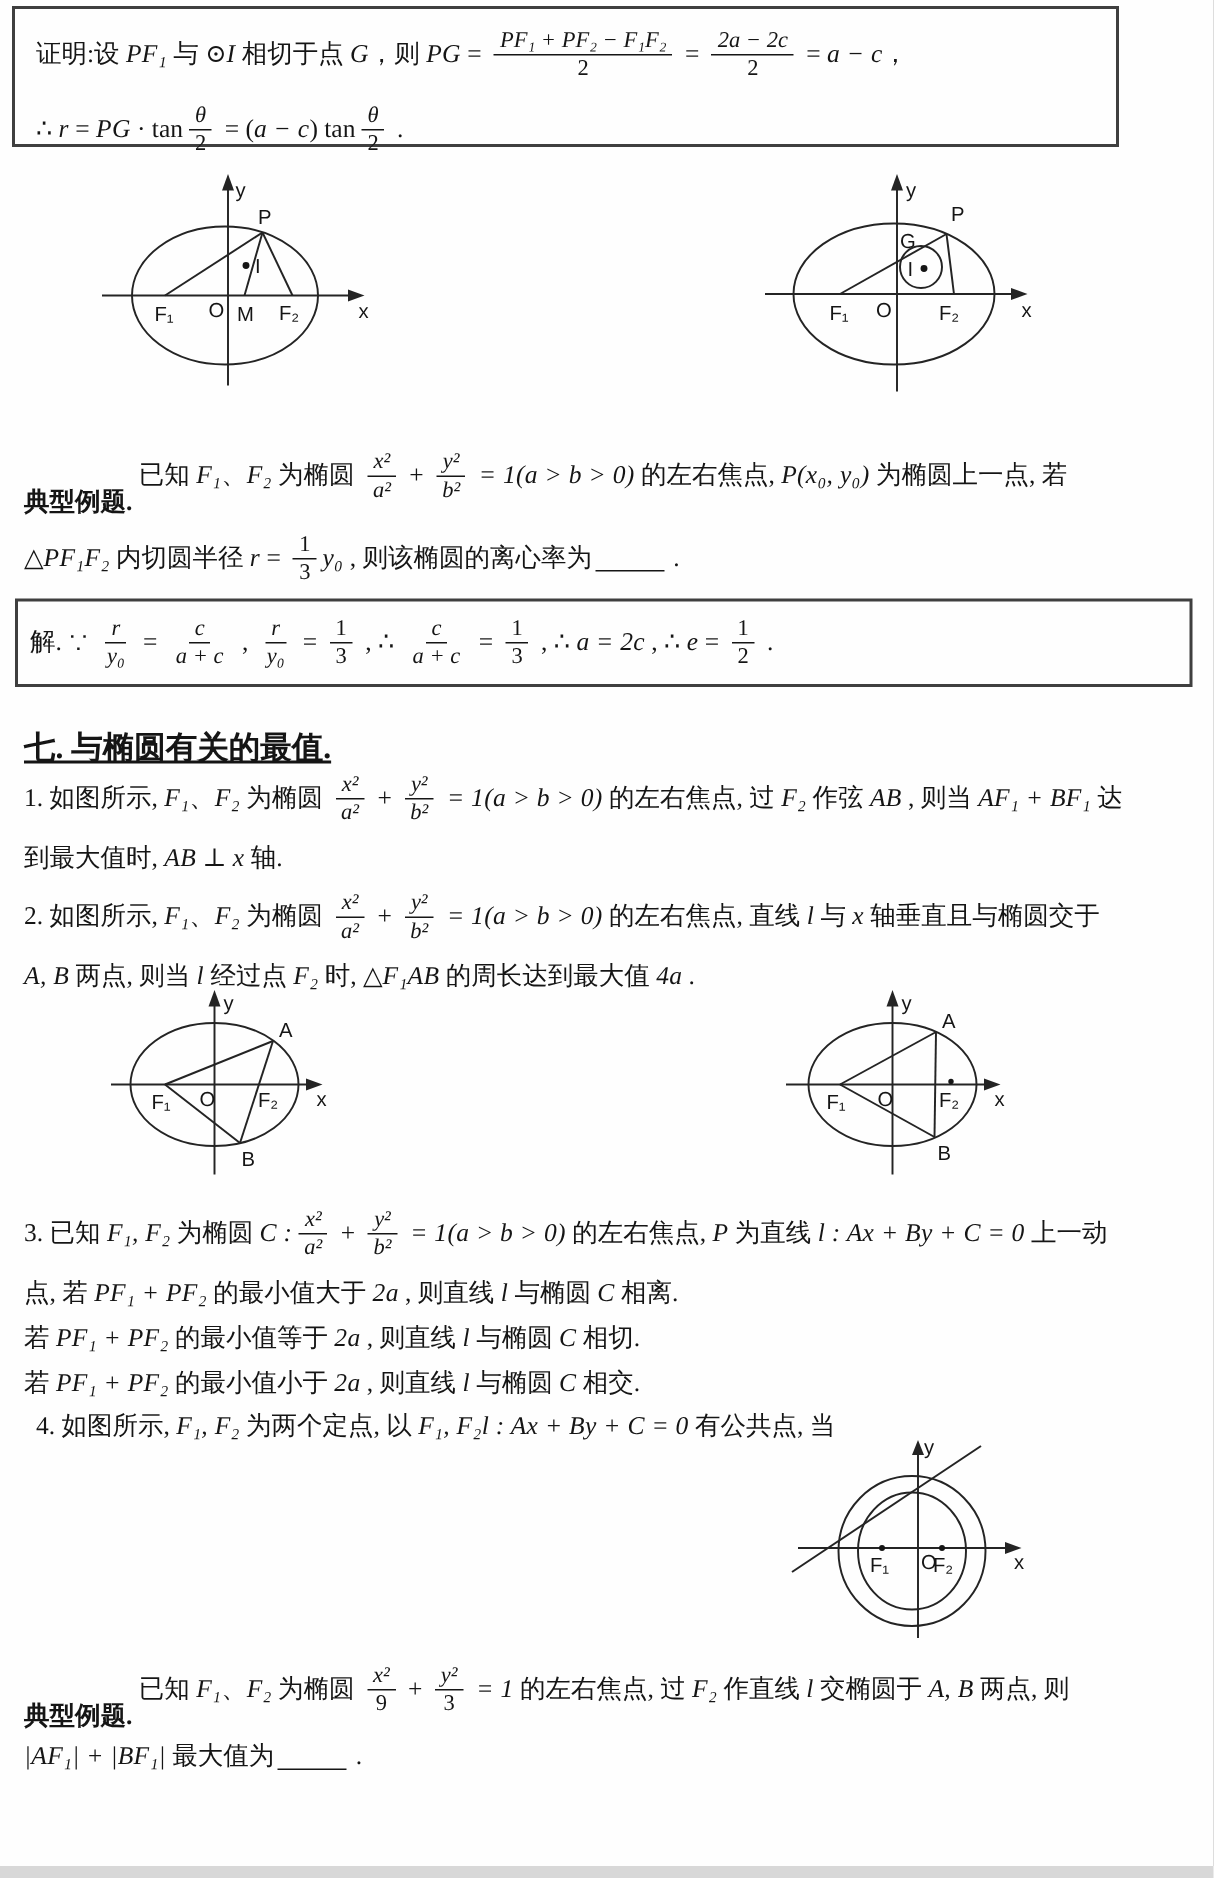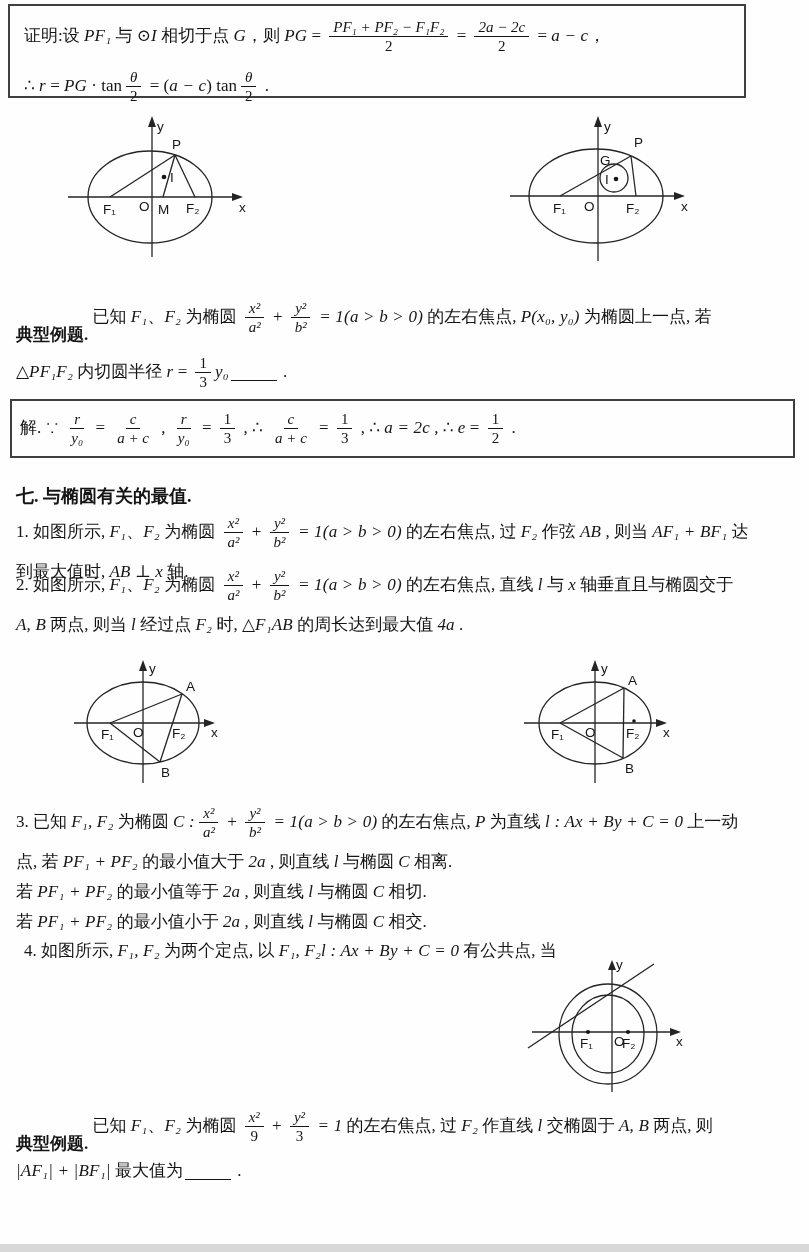--- a/index.html
+++ b/index.html
@@ -13,21 +13,21 @@
   .bld{font-weight:bold;white-space:pre-wrap;margin-top:36px;}
   .frac{display:inline-flex;flex-direction:column;align-items:center;margin:1px 4px;
         font-style:italic;font-size:15px;line-height:1.2;}
   .fnum{display:block;border-bottom:1.3px solid #151515;padding:0 4px;text-align:right;}
   .fden{display:block;padding:0 4px;text-align:center;}
   .up{font-style:normal;}
   .blank{display:inline-block;border-bottom:1.2px solid #151515;height:15px;margin:0 2px;}
   .box{border:2px solid #3f3f3f;background:#fefefe;box-sizing:border-box;}
   .proof-box{left:8px;top:4px;width:738px;height:94px;padding:5px 10px 2px 14px;}
   .sol-box{left:10px;top:399px;width:785px;height:59px;padding:4px 8px;display:flex;align-items:center;}
-  .heading{font-weight:bold;font-size:18px;}
+  .heading{font-weight:bold;font-size:21px;text-decoration:underline;}
   .pagenum{left:0;top:1272px;width:809px;text-align:center;font-size:19px;}
   svg{overflow:visible;}
   svg line,svg ellipse,svg circle.oln,svg path{stroke:#242424;stroke-width:1.3;fill:none;}
   svg polygon{fill:#242424;stroke:none;}
   svg circle.dot{fill:#151515;stroke:none;}
   svg text{font-family:"Liberation Sans","DejaVu Sans",sans-serif;font-size:13.5px;fill:#151515;font-style:normal;}
 </style>
 </head>
 <body>
 
@@ -144,20 +144,21 @@
         <span class="txt">△</span>
         <span class="mi">PF₁F₂</span>
         <span class="txt"> 内切圆半径 </span>
         <span class="mi">r</span>
         <span class="txt"> = </span>
         <span class="frac">
           <span class="fnum up">1</span>
           <span class="fden up">3</span>
         </span>
         <span class="mi">y₀</span>
+        <span class="txt"> , 则该椭圆的离心率为</span>
         <span class="blank" style="width: 46px;"></span>
         <span class="txt"> .</span>
       </div>
   </div>
 
   <div class="abs box sol-box">
     <div class="line tall">
         <span class="txt">解. ∵ </span>
         <span class="frac">
           <span class="fnum">r</span>
@@ -230,21 +231,21 @@
       </div>
     <div class="line">
         <span class="txt">到最大值时, </span>
         <span class="mi">AB</span>
         <span class="txt"> ⊥ </span>
         <span class="mi">x</span>
         <span class="txt"> 轴.</span>
       </div>
   </div>
 
-  <div class="abs" style="left:16px;top:560px;width:780px">
+  <div class="abs" style="left:16px;top:586px;width:780px">
     <div class="line tall">
         <span class="txt">2. 如图所示, </span>
         <span class="mi">F₁</span>
         <span class="txt">、</span>
         <span class="mi">F₂</span>
         <span class="txt"> 为椭圆 </span>
         <span class="frac">
           <span class="fnum">x²</span>
           <span class="fden">a²</span>
         </span>

